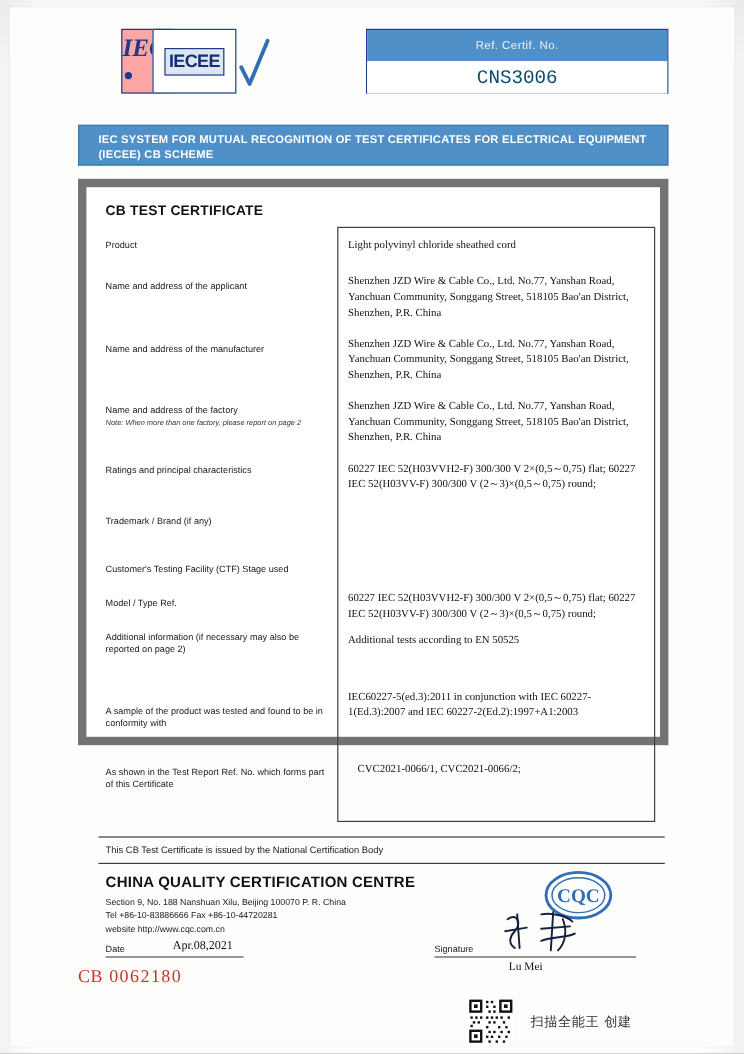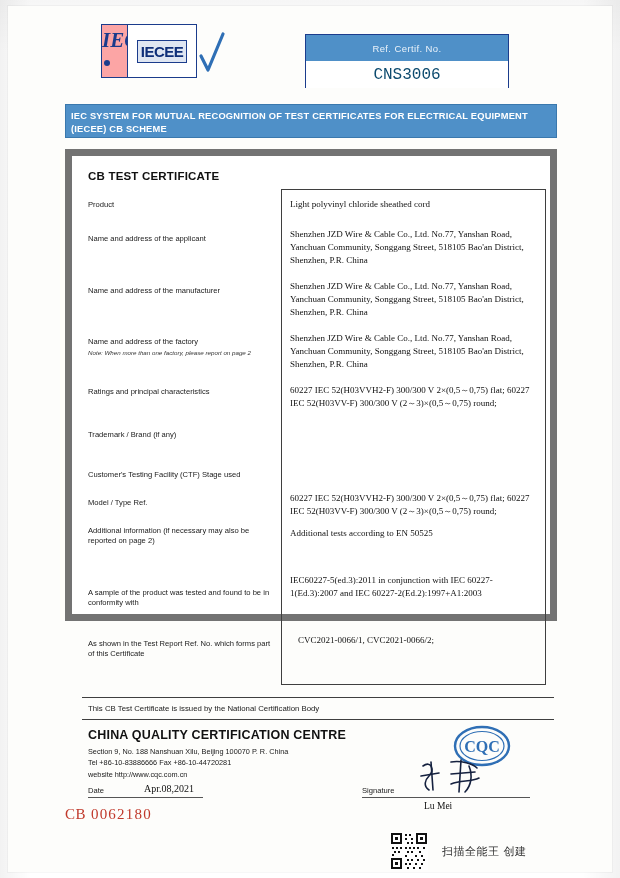--- a/index.html
+++ b/index.html
@@ -82,24 +82,23 @@
     color: #0f2f79;
     letter-spacing: -0.5px;
     background: #dfe6f2;
     padding: 3px 3px;
     border: 1px solid #1b3c8c;
     line-height: 1;
   }
   .ref-box {
     position: absolute;
     left: 240px; top: 0;
-    width: 204px; height: 54px;
+    width: 252px; height: 54px;
     border: 1.5px solid #1b3c8c;
     box-sizing: border-box;
-    margin-top: 10px;
   }
   .ref-label-band {
     height: 26px;
     background: #4f90c8;
     color: #eaf2fa;
     font-family: "Liberation Sans", sans-serif;
     font-size: 9.5px;
     display: flex; align-items: center; justify-content: center;
     letter-spacing: 0.4px;
   }
@@ -123,21 +122,21 @@
     left: 57px; top: 98px;
     width: 492px; height: 34px;
     background: #4f90c8;
     border: 1px solid #3a78ad;
     box-sizing: border-box;
     color: #ffffff;
     font-family: "Liberation Sans", sans-serif;
     font-size: 9.3px;
     font-weight: bold;
     letter-spacing: 0.2px;
-    padding: 5px 5px;
+    padding: 5px 16px;
     line-height: 1.45;
   }
 
   
   .frame {
     position: absolute;
     left: 57px; top: 143px;
     width: 492px; height: 472px;
     border: 7px solid #737373;
     box-sizing: border-box;

